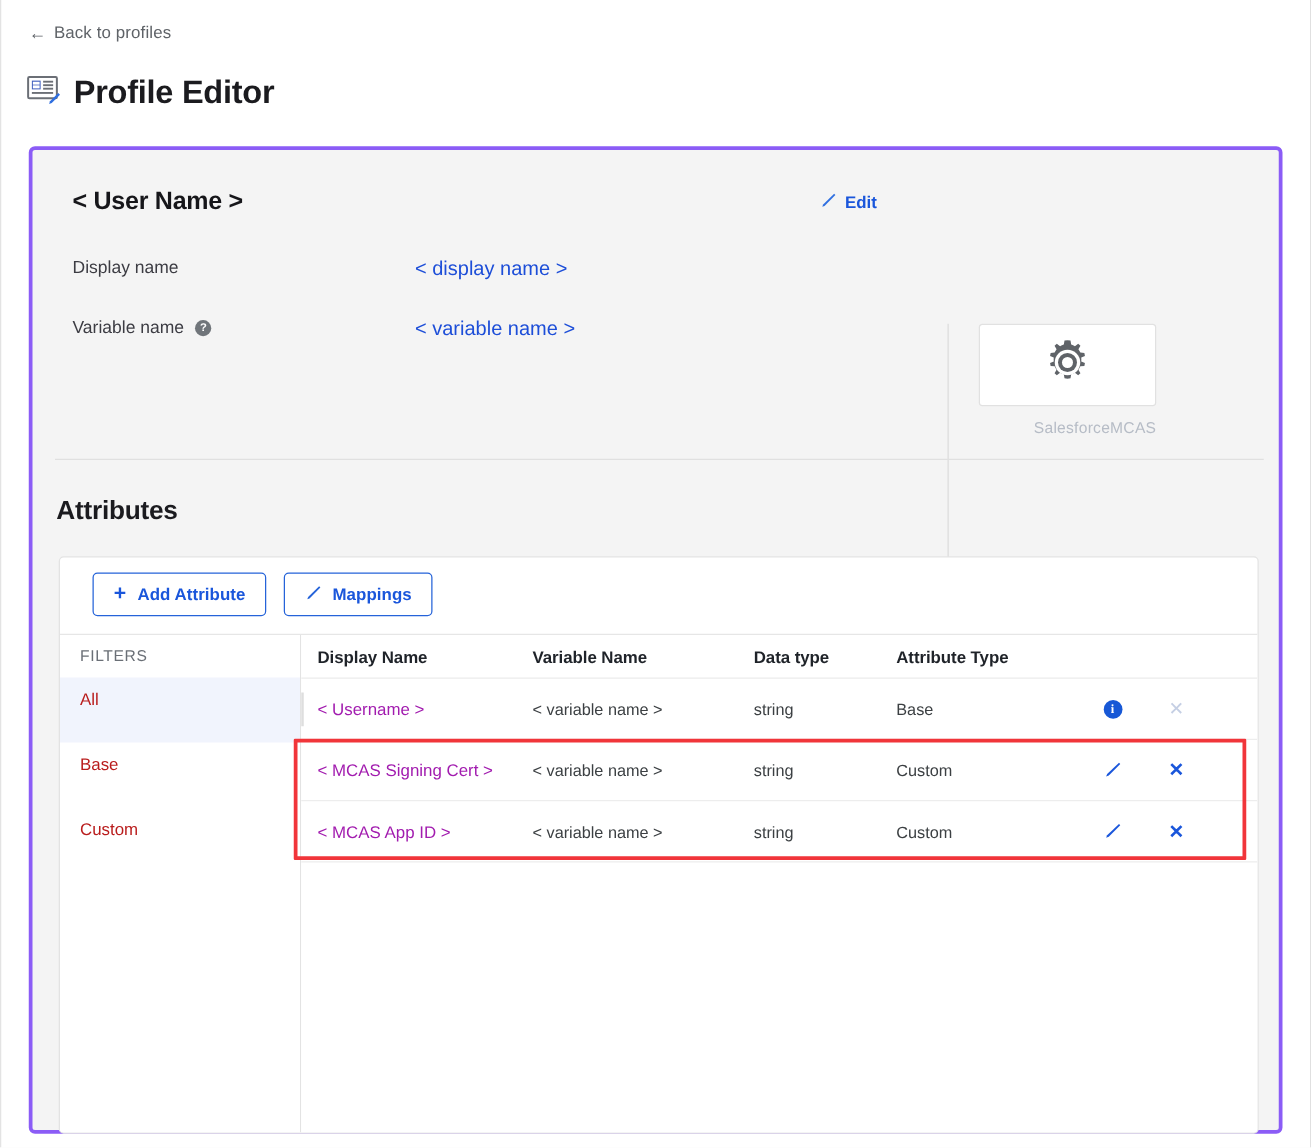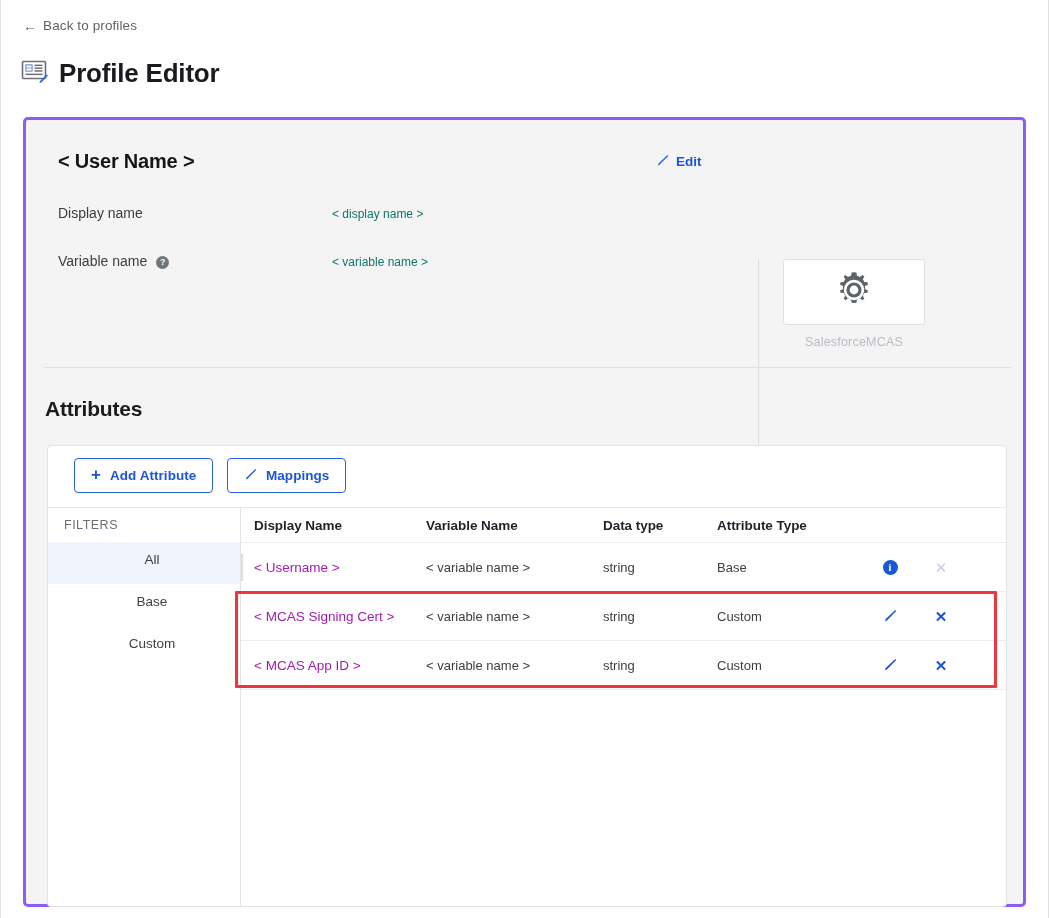--- a/index.html
+++ b/index.html
@@ -86,22 +86,22 @@
   }
   .field-label {
     position: absolute;
     left: 0; top: 0;
     font-size: 14px;
     color: #3c3c43;
   }
   .field-value {
     position: absolute;
     left: 274px; top: 2px;
-    font-size: 12px;
-    color: #0f766e;
+    font-size: 16px;
+    color: #1d4ed8;
   }
   .help-icon {
     display: inline-block;
     width: 13px; height: 13px;
     border-radius: 50%;
     background: #70757a;
     color: #ffffff;
     font-size: 9px;
     line-height: 13px;
     text-align: center;
@@ -126,21 +126,21 @@
   .vdivider {
     position: absolute;
     left: 732px; top: 139px;
     width: 1px; height: 204px;
     background: #dcdcdc;
   }
   .logo-wrap {
     position: absolute;
     left: 757px; top: 139px;
     width: 142px;
-    text-align: center;
+    text-align: right;
   }
   .logo-box {
     width: 142px; height: 66px;
     background: #ffffff;
     border: 1px solid #e1e1e1;
     border-radius: 3px;
     display: flex;
     align-items: center;
     justify-content: center;
   }
@@ -218,27 +218,26 @@
   }
   .filters-title {
     height: 34px;
     line-height: 34px;
     padding-left: 16px;
     font-size: 12.5px;
     color: #6a6f76;
     letter-spacing: .5px;
   }
   .filter-item {
-    height: 42px;
+    height: 52px;
     line-height: 36px;
     padding-left: 16px;
     font-size: 13.5px;
-    color: #404040;
-    cursor: pointer;
-    text-align: center;
+    color: #b91c1c;
+    cursor: pointer;
   }
   .filter-item.active { background: #f1f4fd; }
 
   
   .table {
     position: absolute;
     left: 193px; top: 62px;
     right: 0; bottom: 0;
     background: #ffffff;
   }

